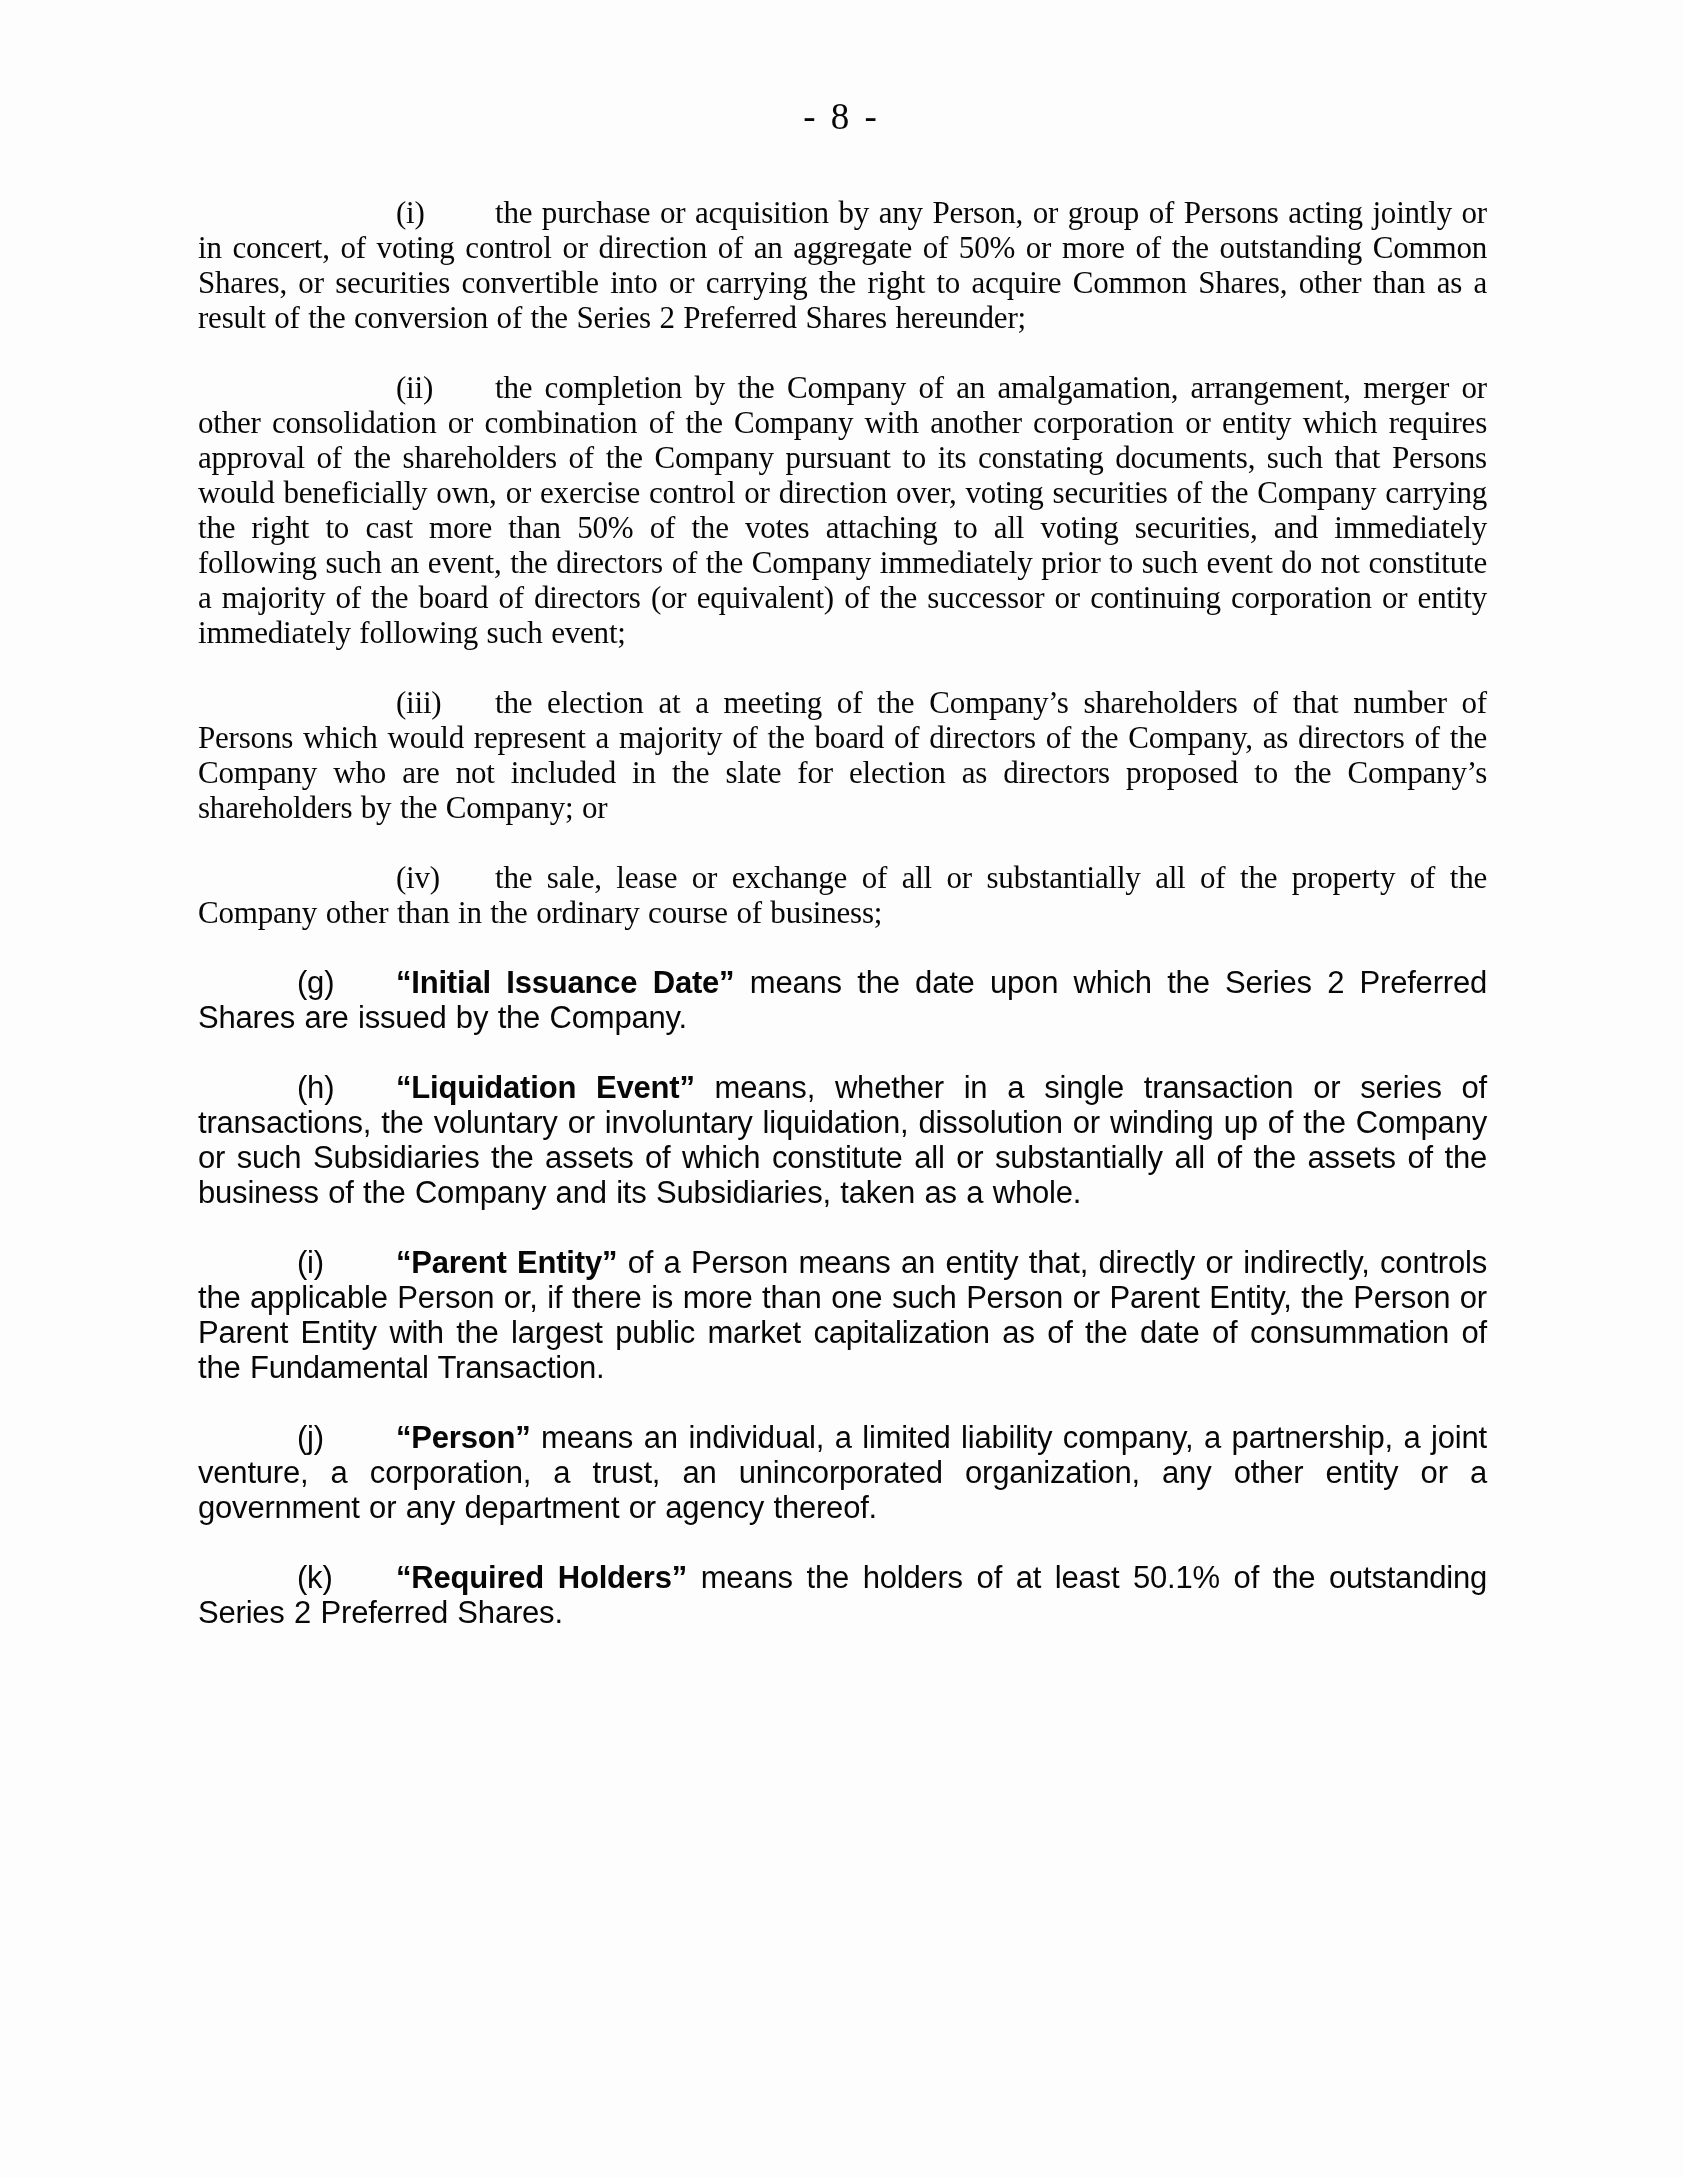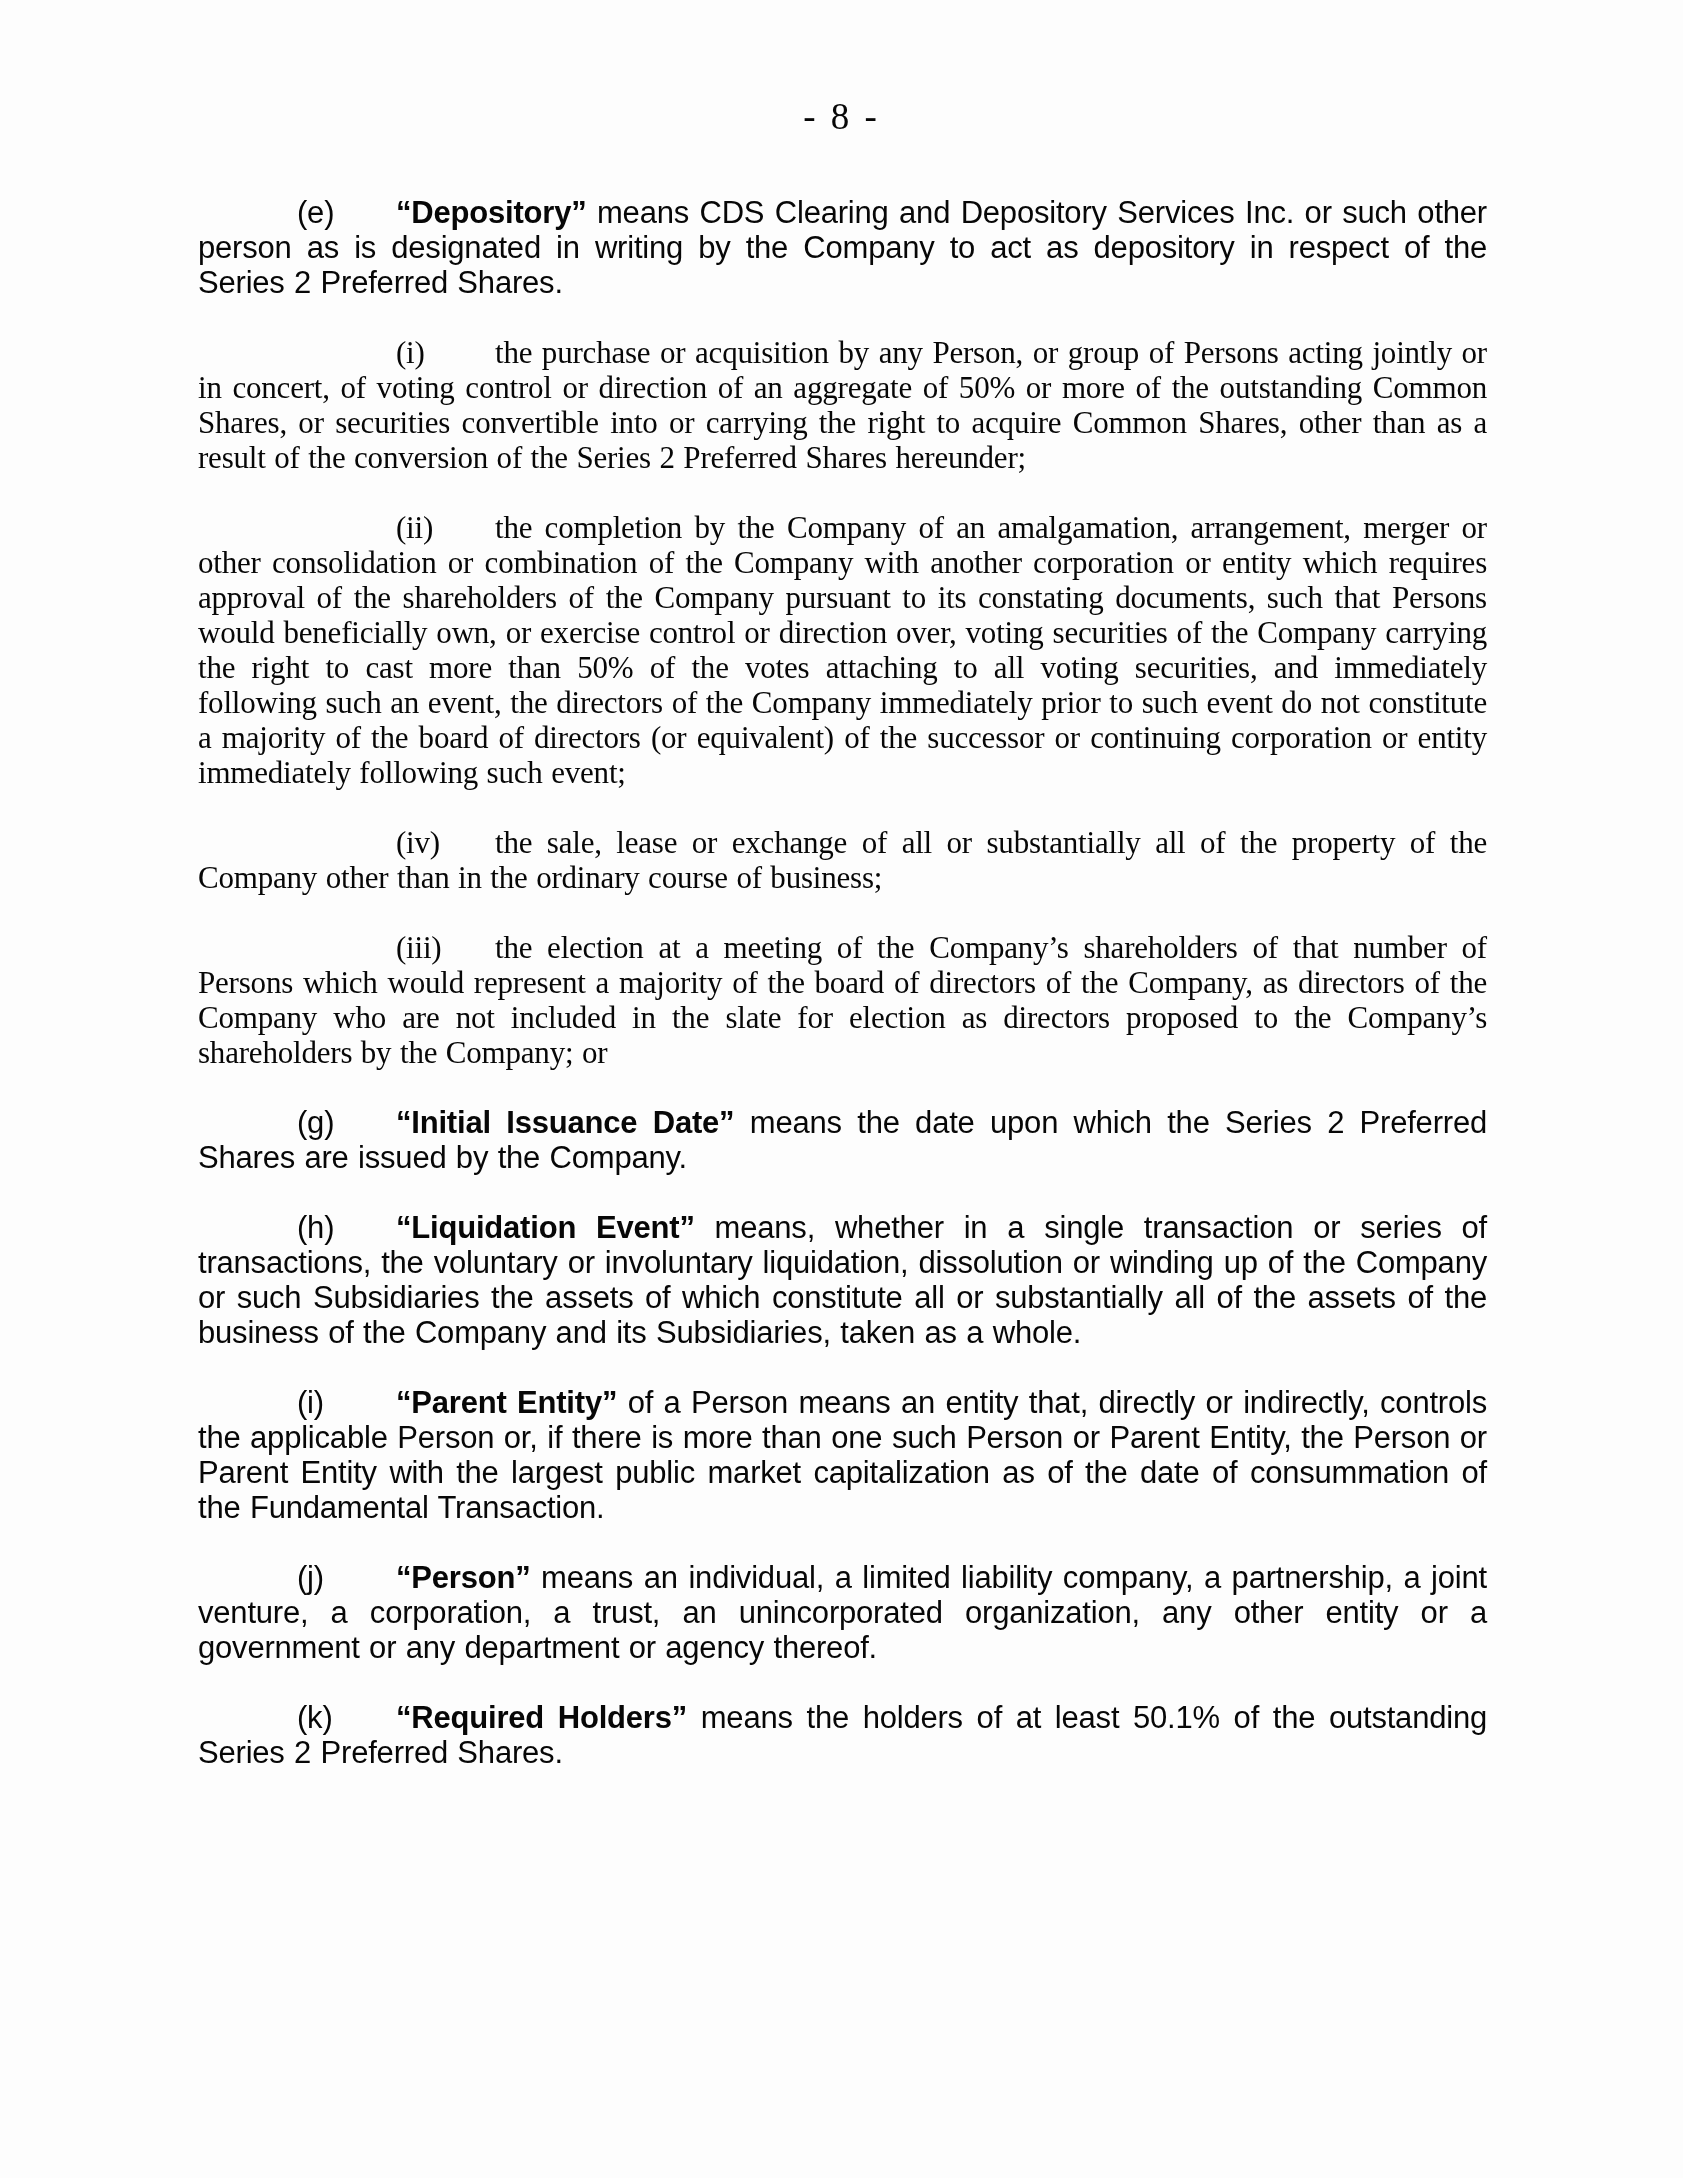--- a/index.html
+++ b/index.html
@@ -51,25 +51,24 @@
     vertical-align: baseline;
   }
   .term { font-weight: bold; }
 </style>
 </head>
 <body>
 
 <div class="page">
   <div class="page-number">- 8 -</div>
   <div class="content" id="paragraphs">
-      <p class="para level1"><span class="clause-label">(e)</span><b class="term">“Depository”</b><span> means CDS Clearing and Depository Services Inc. or such other person as is designated in writing by the Company to act as depository in respect of the Series 2 Preferred Shares.</span></p>
       <p class="para level2"><span class="clause-label">(i)</span><span>the purchase or acquisition by any Person, or group of Persons acting jointly or in concert, of voting control or direction of an aggregate of 50% or more of the outstanding Common Shares, or securities convertible into or carrying the right to acquire Common Shares, other than as a result of the conversion of the Series 2 Preferred Shares hereunder;</span></p>
       <p class="para level2"><span class="clause-label">(ii)</span><span>the completion by the Company of an amalgamation, arrangement, merger or other consolidation or combination of the Company with another corporation or entity which requires approval of the shareholders of the Company pursuant to its constating documents, such that Persons would beneficially own, or exercise control or direction over, voting securities of the Company carrying the right to cast more than 50% of the votes attaching to all voting securities, and immediately following such an event, the directors of the Company immediately prior to such event do not constitute a majority of the board of directors (or equivalent) of the successor or continuing corporation or entity immediately following such event;</span></p>
+      <p class="para level2"><span class="clause-label">(iii)</span><span>the election at a meeting of the Company’s shareholders of that number of Persons which would represent a majority of the board of directors of the Company, as directors of the Company who are not included in the slate for election as directors proposed to the Company’s shareholders by the Company; or</span></p>
       <p class="para level2"><span class="clause-label">(iv)</span><span>the sale, lease or exchange of all or substantially all of the property of the Company other than in the ordinary course of business;</span></p>
-      <p class="para level2"><span class="clause-label">(iii)</span><span>the election at a meeting of the Company’s shareholders of that number of Persons which would represent a majority of the board of directors of the Company, as directors of the Company who are not included in the slate for election as directors proposed to the Company’s shareholders by the Company; or</span></p>
       <p class="para level1"><span class="clause-label">(g)</span><b class="term">“Initial Issuance Date”</b><span> means the date upon which the Series 2 Preferred Shares are issued by the Company.</span></p>
       <p class="para level1"><span class="clause-label">(h)</span><b class="term">“Liquidation Event”</b><span> means, whether in a single transaction or series of transactions, the voluntary or involuntary liquidation, dissolution or winding up of the Company or such Subsidiaries the assets of which constitute all or substantially all of the assets of the business of the Company and its Subsidiaries, taken as a whole.</span></p>
       <p class="para level1"><span class="clause-label">(i)</span><b class="term">“Parent Entity”</b><span> of a Person means an entity that, directly or indirectly, controls the applicable Person or, if there is more than one such Person or Parent Entity, the Person or Parent Entity with the largest public market capitalization as of the date of consummation of the Fundamental Transaction.</span></p>
       <p class="para level1"><span class="clause-label">(j)</span><b class="term">“Person”</b><span> means an individual, a limited liability company, a partnership, a joint venture, a corporation, a trust, an unincorporated organization, any other entity or a government or any department or agency thereof.</span></p>
       <p class="para level1"><span class="clause-label">(k)</span><b class="term">“Required Holders”</b><span> means the holders of at least 50.1% of the outstanding Series 2 Preferred Shares.</span></p>
     </div>
 </div>
 
 
 </body></html>

